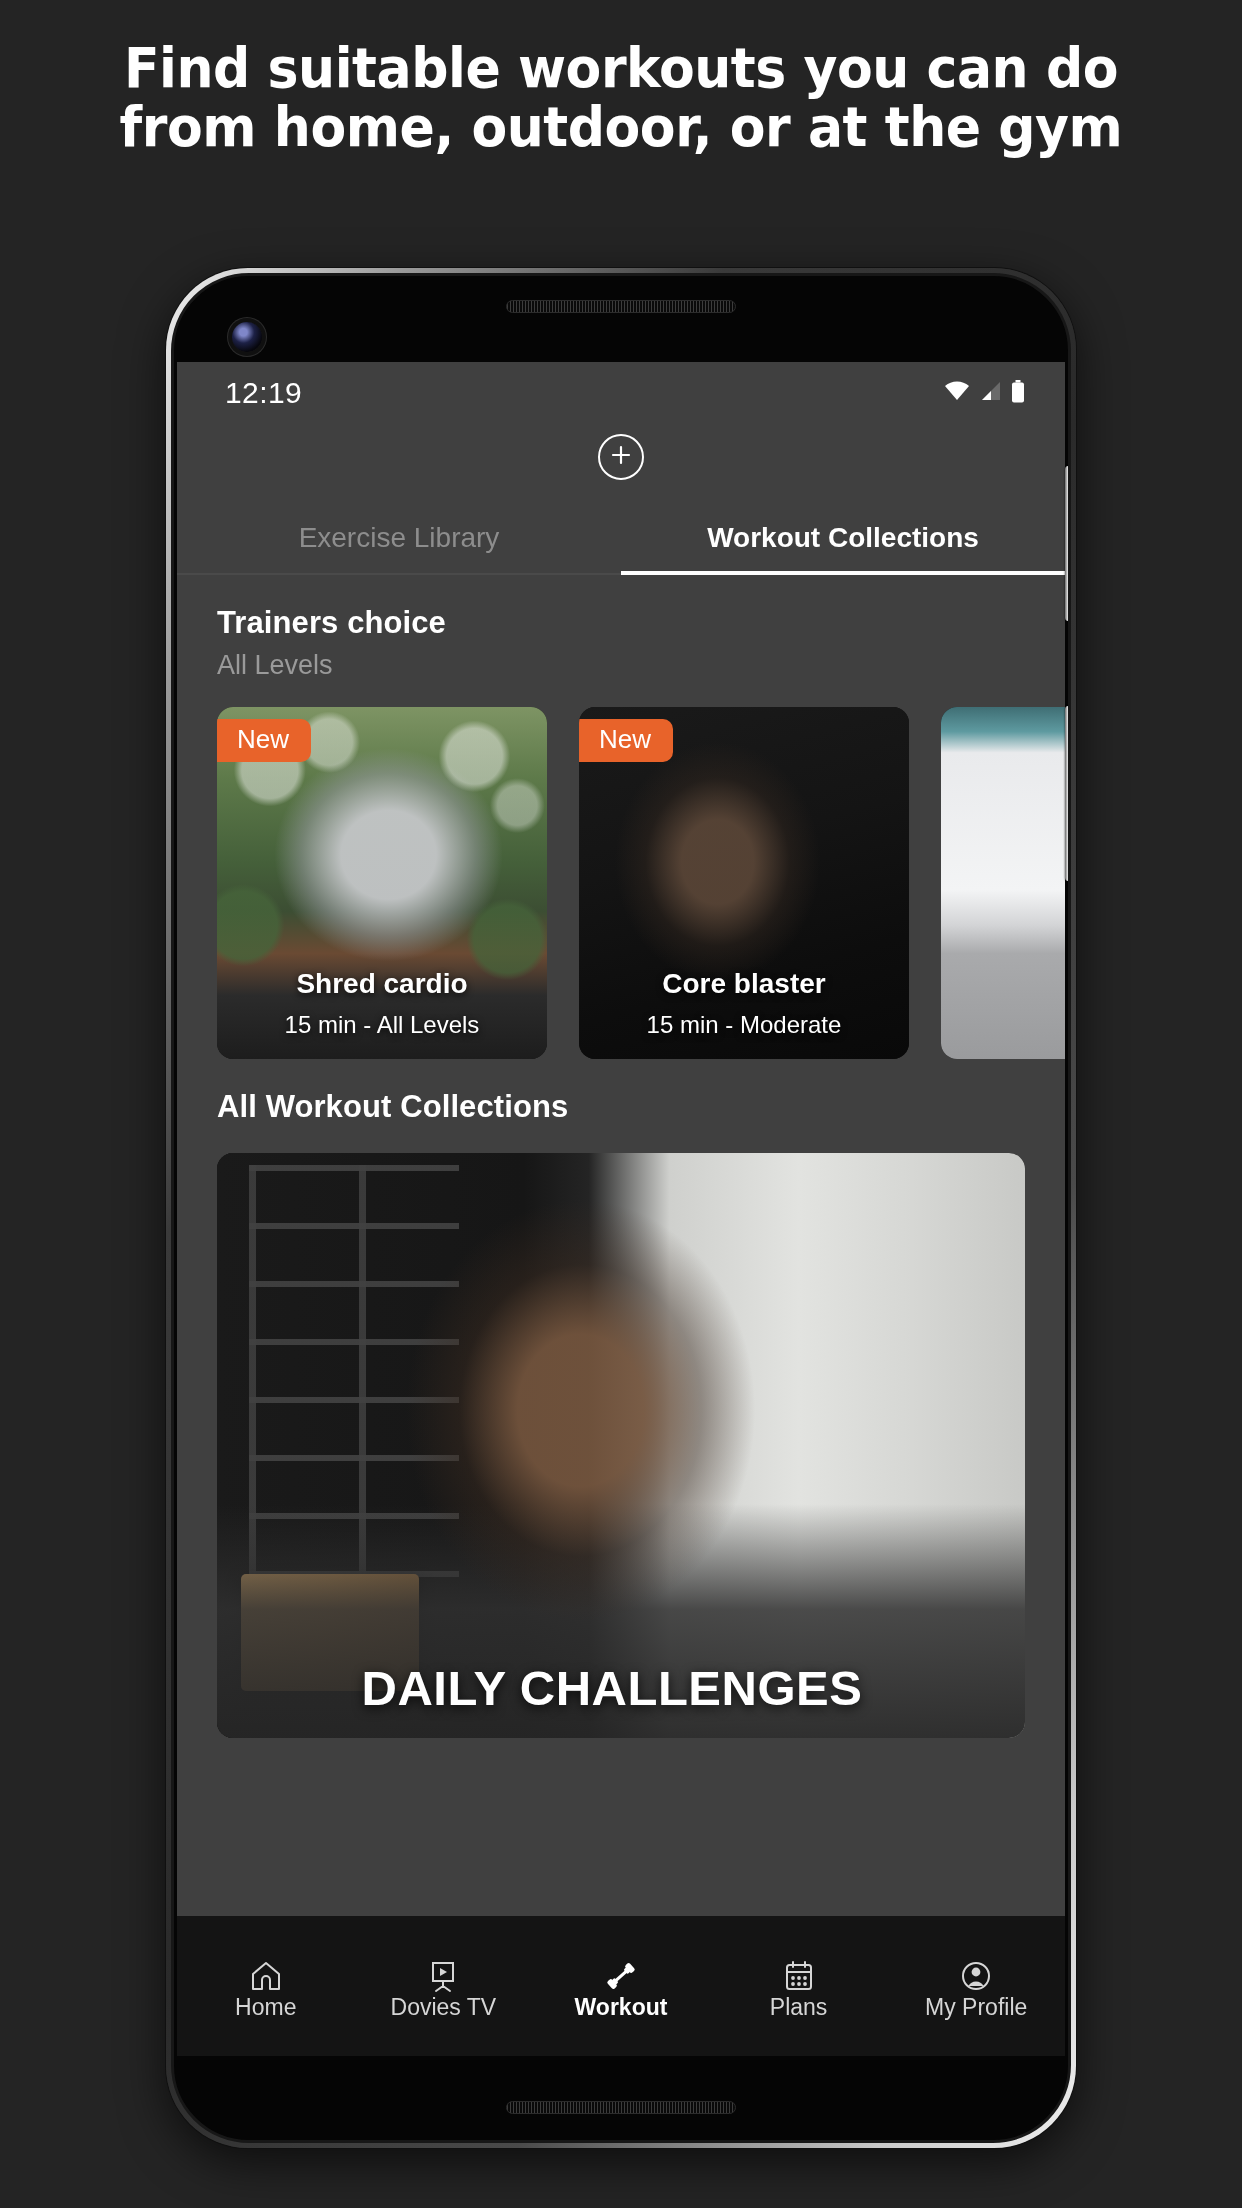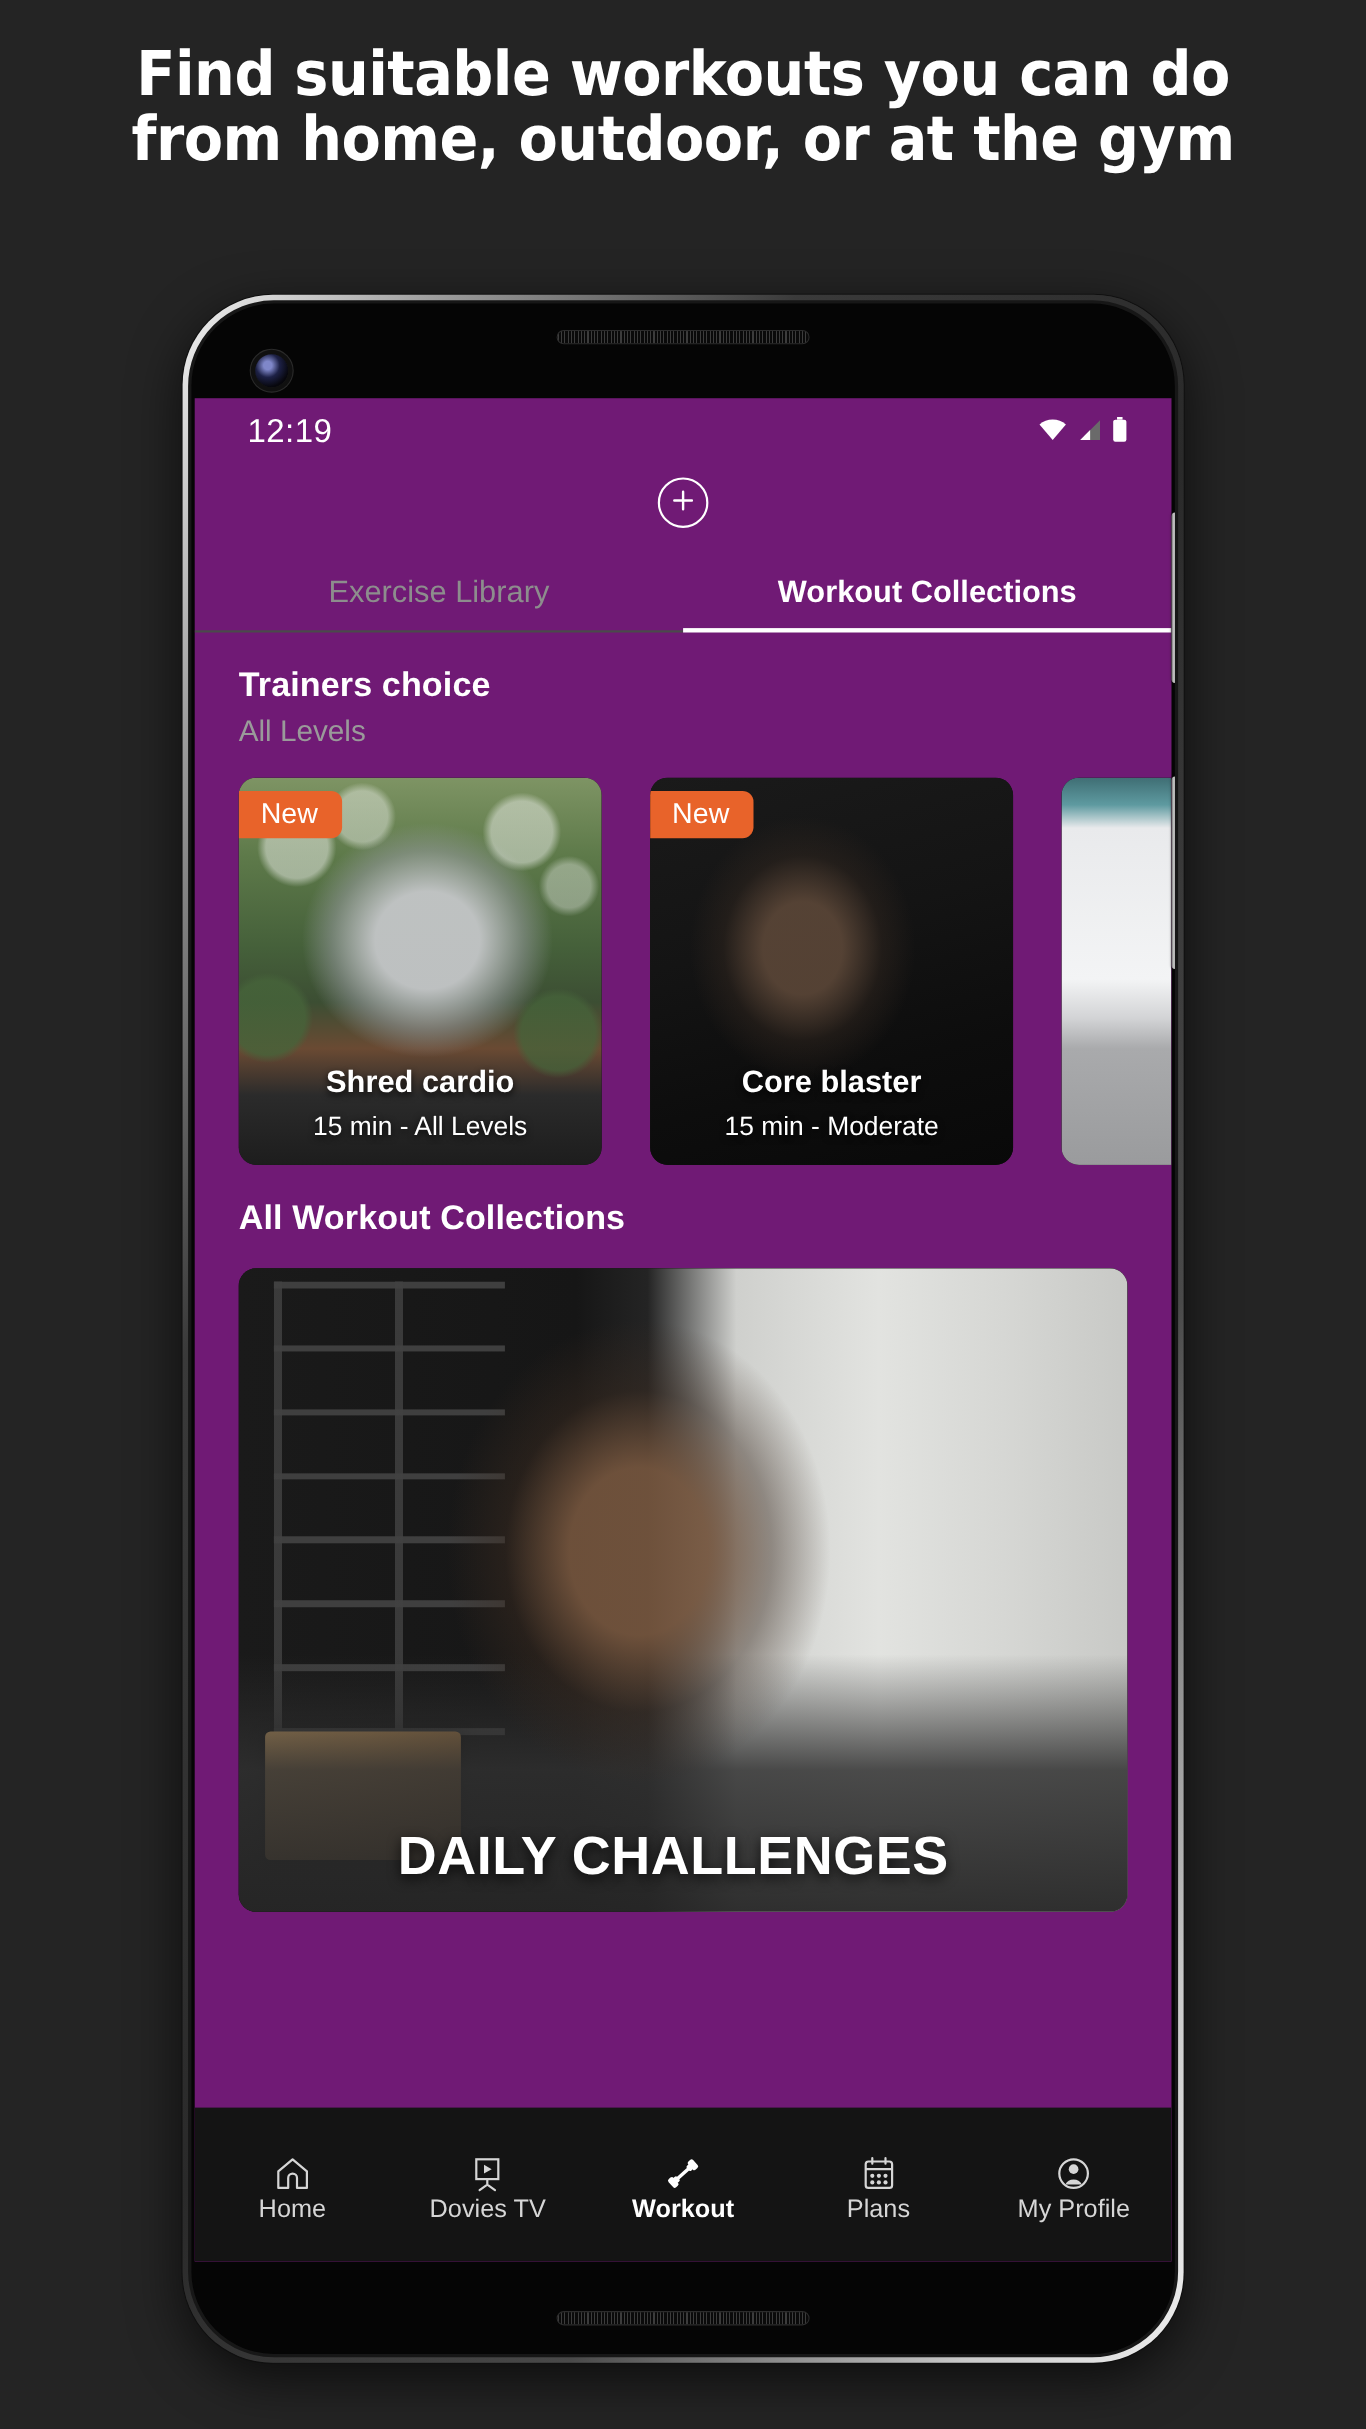--- a/index.html
+++ b/index.html
@@ -74,21 +74,21 @@
     width: 30px; height: 30px; border-radius: 50%;
     background: radial-gradient(circle at 38% 34%, #7f87c9 0 14%, #1d2146 40%, #07070d 72%);
     box-shadow: 0 0 0 4px #101010, 0 0 0 5px #2b2b2b;
   }
 
   
   .screen {
     position: absolute;
     left: 3px; right: 3px;
     top: 86px; bottom: 84px;
-    background: #701a75;
+    background: #404040;
     overflow: hidden;
     display: flex;
     flex-direction: column;
   }
 
   
   .statusbar {
     height: 62px;
     flex: none;
     display: flex; align-items: center;
@@ -147,21 +147,21 @@
   }
   .section-sub {
     color: #9a9a9a;
     font-size: 27px;
     padding: 9px 0 0 40px;
   }
 
   
   .rail {
     display: flex;
-    gap: 44px;
+    gap: 32px;
     padding: 26px 0 0 40px;
     overflow: hidden;
   }
   .wcard {
     flex: none;
     width: 330px; height: 352px;
     border-radius: 16px;
     position: relative;
     overflow: hidden;
     background: #111;

